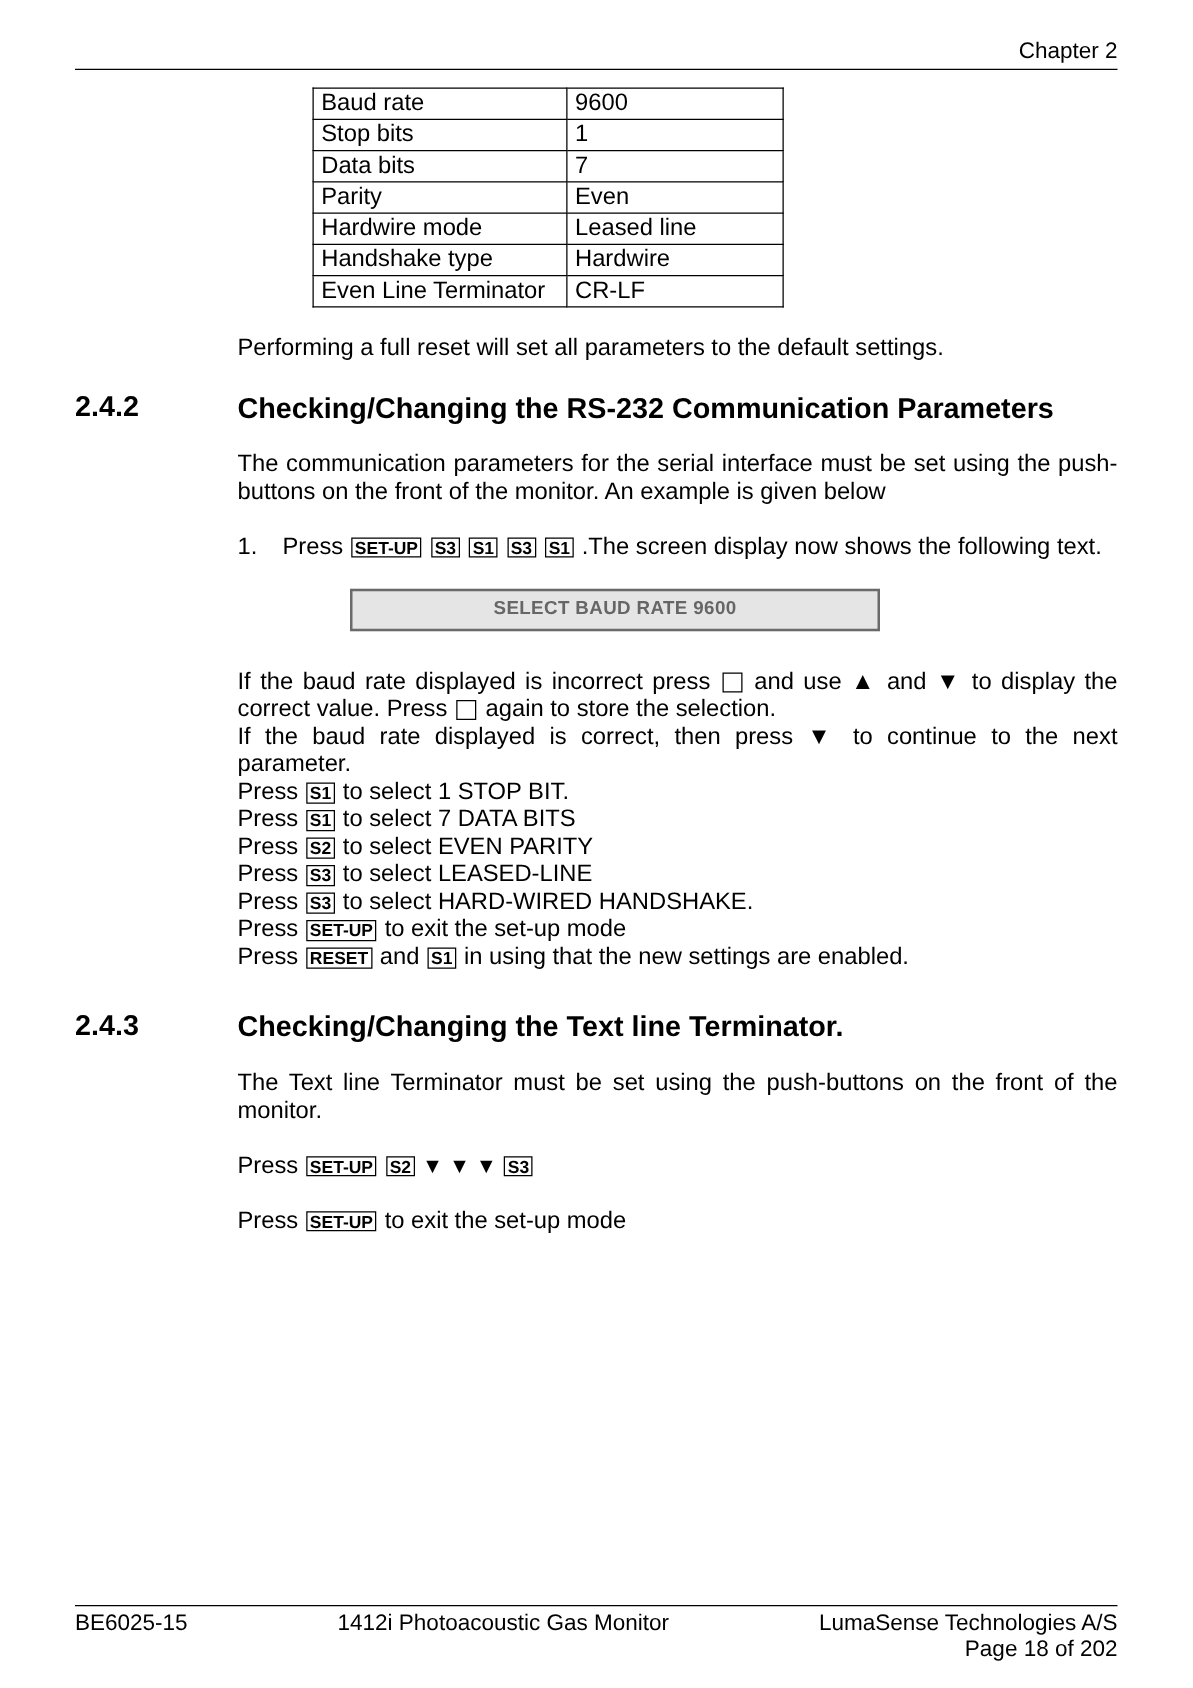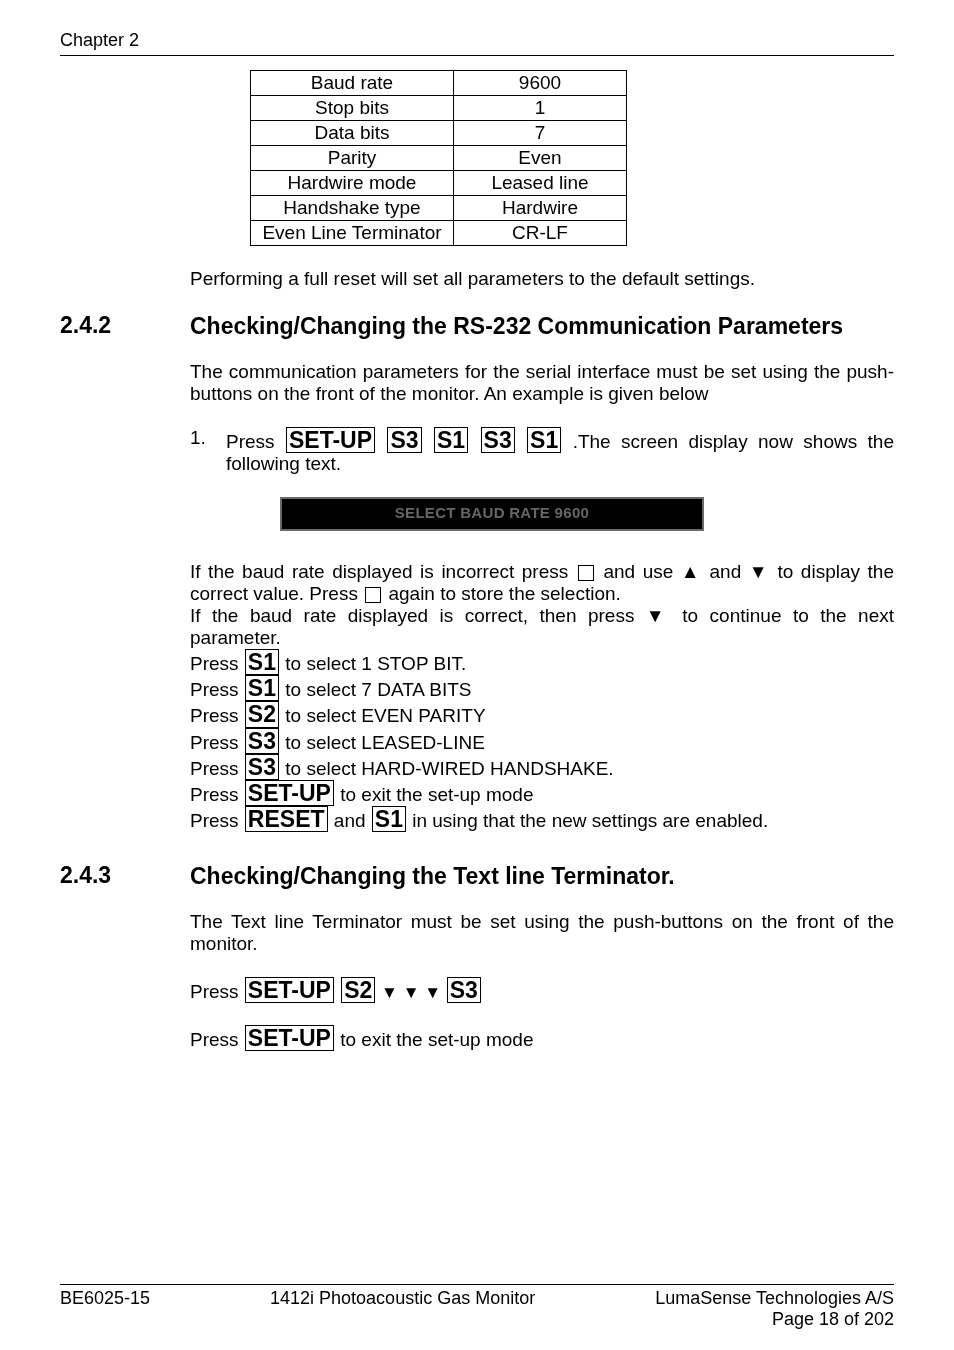--- a/index.html
+++ b/index.html
@@ -12,35 +12,35 @@
   }
   .page {
     width: 954px;
     height: 1350px;
     position: relative;
     box-sizing: border-box;
     padding: 30px 60px 20px 60px;
   }
   .chapter-header {
     font-size: 18px;
+    text-align: right;
   }
   .hr-line {
     border: none;
     border-top: 1.5px solid #000;
     margin: 4px 0 14px 0;
   }
   .settings-table {
     margin-left: 190px;
     border-collapse: collapse;
     font-size: 19px;
   }
   .settings-table td {
     border: 1.5px solid #000;
     padding: 1px 6px 1px 6px;
-    text-align: center;
   }
   .settings-table td.col1 { width: 190px; }
   .settings-table td.col2 { width: 160px; }
   .body-para {
     font-size: 19px;
     margin: 0;
     text-align: justify;
   }
   .indent-main { margin-left: 130px; }
   .section-row {
@@ -69,39 +69,39 @@
     font-size: 19px;
   }
   .numbered .txt {
     font-size: 19px;
     text-align: justify;
   }
   .key {
     display: inline-block;
     border: 1.5px solid #000;
     font-weight: bold;
-    font-size: 23px;
+    font-size: 14px;
     padding: 0px 2px;
     line-height: 1.05;
     margin: 0 1px;
     vertical-align: baseline;
   }
   .sq {
     display: inline-block;
     width: 14px;
     height: 14px;
     border: 1.5px solid #000;
     vertical-align: middle;
     margin: 0 2px;
   }
   .lcd-box {
     margin-left: 220px;
     width: 420px;
     border: 2px solid #6a6a6a;
-    background: #000000;
+    background: #e5e5e5;
     text-align: center;
     padding: 4px 0 6px 0;
   }
   .lcd-line {
     font-family: Verdana, Arial, sans-serif;
     font-weight: bold;
     color: #666666;
     font-size: 15px;
     letter-spacing: 0.3px;
     line-height: 1.35;

